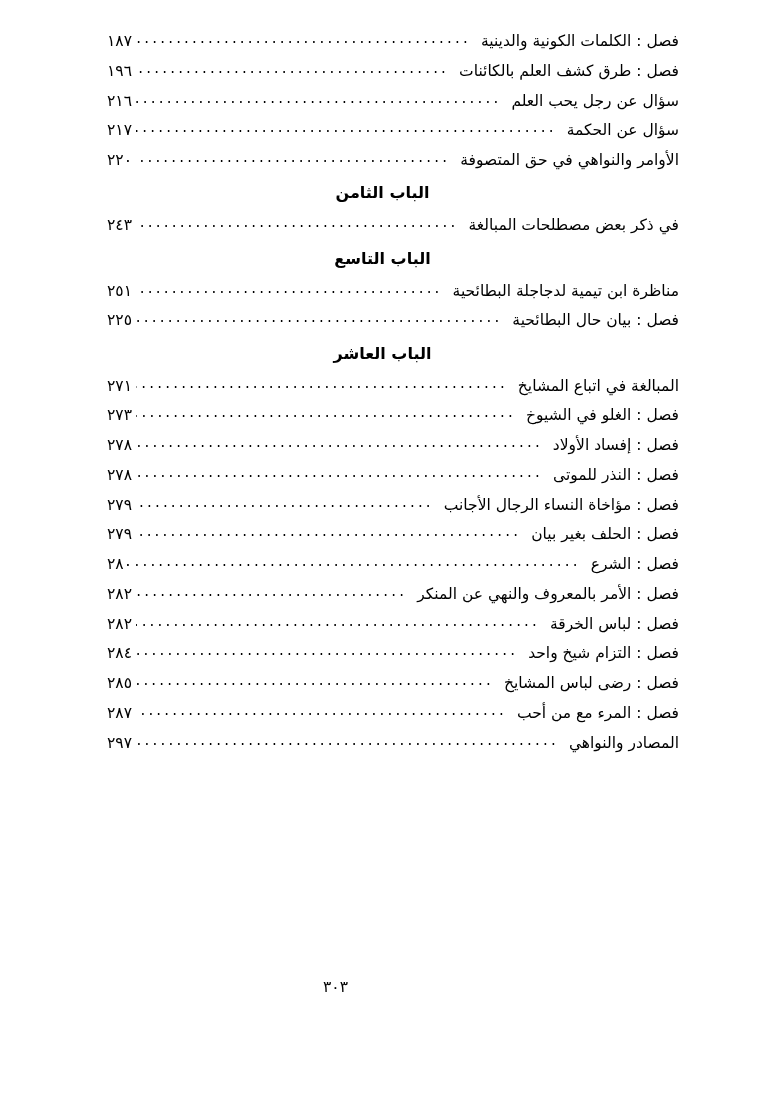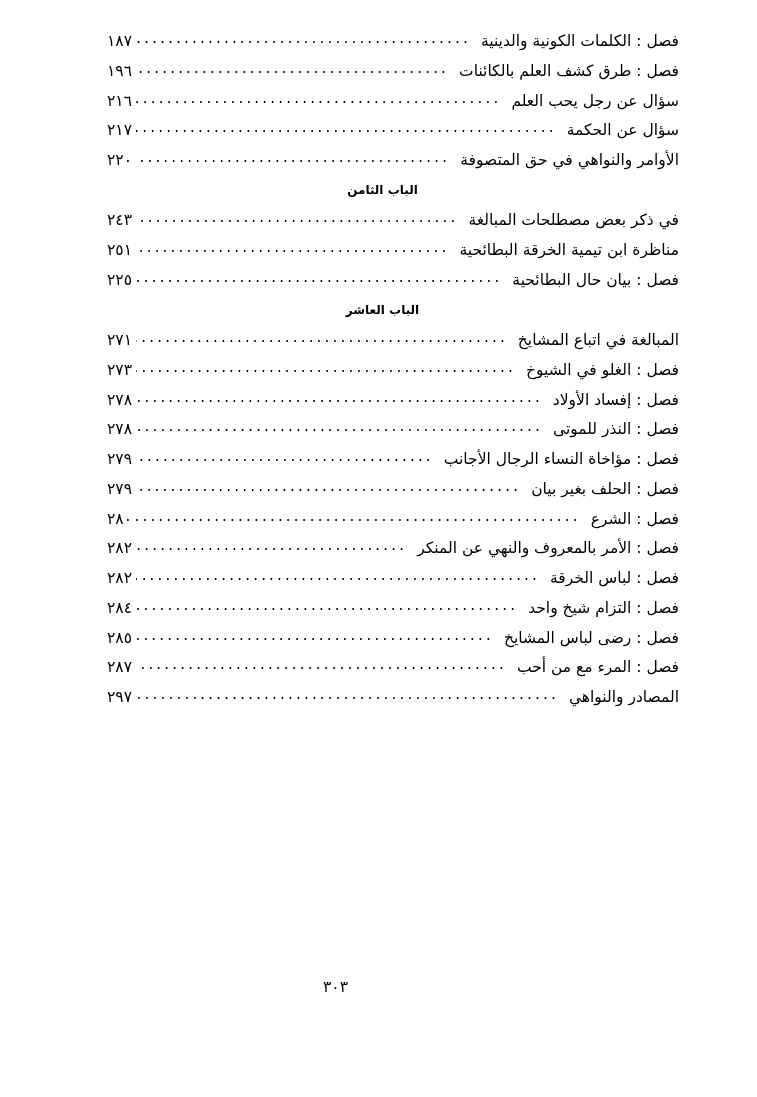--- a/index.html
+++ b/index.html
@@ -56,21 +56,21 @@
     flex: 0 0 auto;
     min-width: 46px;
     text-align: right;
     white-space: nowrap;
     font-size: 15.5px;
     direction: rtl;
   }
   .section-head {
     text-align: center;
     font-weight: bold;
-    font-size: 12px;
+    font-size: 16px;
     margin: 11px 0 12px 0;
     direction: rtl;
   }
   .folio {
     position: absolute;
     top: 978px;
     left: 0;
     width: 671px;
     text-align: center;
     font-size: 15.5px;
@@ -106,22 +106,23 @@
         <span class="toc-title">الأوامر والنواهي في حق المتصوفة</span>
         <span class="toc-dots">.........................................................................................................</span>
         <span class="toc-page">٢٢٠</span>
       </div>
       <div class="section-head">الباب الثامن</div>
       <div class="toc-row">
         <span class="toc-title">في ذكر بعض مصطلحات المبالغة</span>
         <span class="toc-dots">.........................................................................................................</span>
         <span class="toc-page">٢٤٣</span>
       </div>
+      <div class="section-head">الباب التاسع</div>
       <div class="toc-row">
-        <span class="toc-title">مناظرة ابن تيمية الخرقة البطائحية</span>
+        <span class="toc-title">مناظرة ابن تيمية لدجاجلة البطائحية</span>
         <span class="toc-dots">.........................................................................................................</span>
         <span class="toc-page">٢٥١</span>
       </div>
       <div class="toc-row">
         <span class="toc-title">فصل : بيان حال البطائحية</span>
         <span class="toc-dots">.........................................................................................................</span>
         <span class="toc-page">٢٢٥</span>
       </div>
       <div class="section-head">الباب العاشر</div>
       <div class="toc-row">

